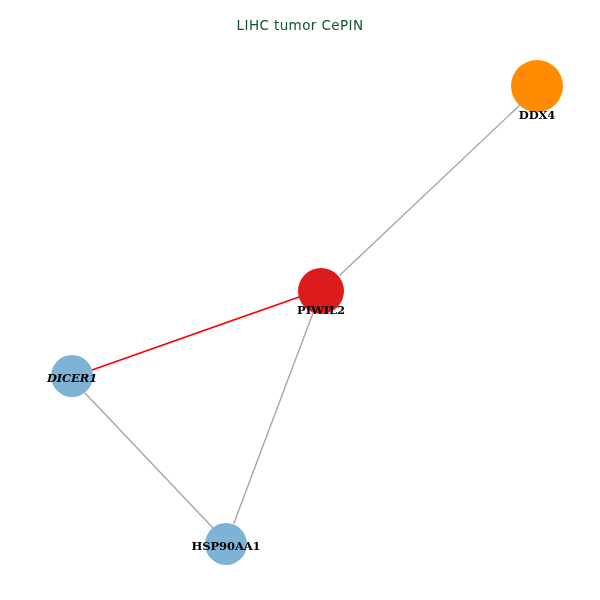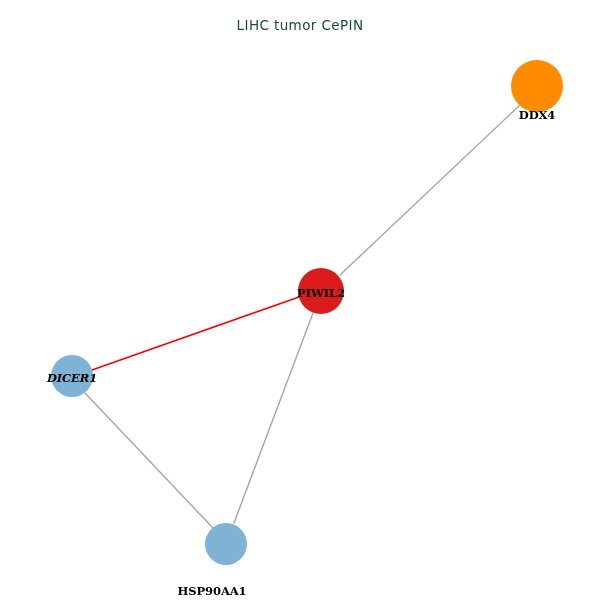--- a/index.html
+++ b/index.html
@@ -67,20 +67,20 @@
         <line x1="92" y1="370" x2="299" y2="297" stroke="#fe0000" stroke-width="1.6" stroke-linecap="round"></line>
         <line x1="313" y1="313" x2="234" y2="523" stroke="#a6a6a6" stroke-width="1.4" stroke-linecap="round"></line>
         <line x1="85" y1="393" x2="213" y2="528" stroke="#a6a6a6" stroke-width="1.4" stroke-linecap="round"></line>
       </g>
   </svg>
 
   <div id="nodes-group">
       <div class="graph-node" style="left: 537px; top: 86px; width: 52px; height: 52px; background: rgb(255, 140, 0);"></div>
       <div class="node-label" style="left: 537px; top: 88px; margin-top: 27px;">DDX4</div>
       <div class="graph-node" style="left: 321px; top: 291px; width: 46px; height: 46px; background: rgb(220, 28, 28);"></div>
-      <div class="node-label" style="left: 321px; top: 293px;">PIWIL2</div>
+      <div class="node-label" style="left: 321px; top: 310px;">PIWIL2</div>
       <div class="graph-node" style="left: 72px; top: 376px; width: 42px; height: 42px; background: rgb(127, 179, 213);"></div>
       <div class="node-label" style="left: 72px; top: 378px; font-style: italic;">DICER1</div>
       <div class="graph-node" style="left: 226px; top: 544px; width: 42px; height: 42px; background: rgb(127, 179, 213);"></div>
-      <div class="node-label" style="left: 212px; top: 546px; margin-top: 45px;">HSP90AA1</div>
+      <div class="node-label" style="left: 226px; top: 546px;">HSP90AA1</div>
     </div>
 
 </div>
 
 </body></html>

